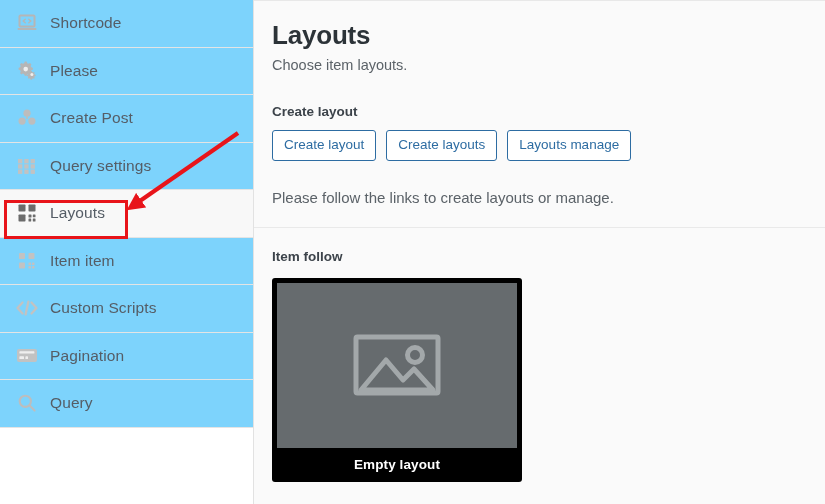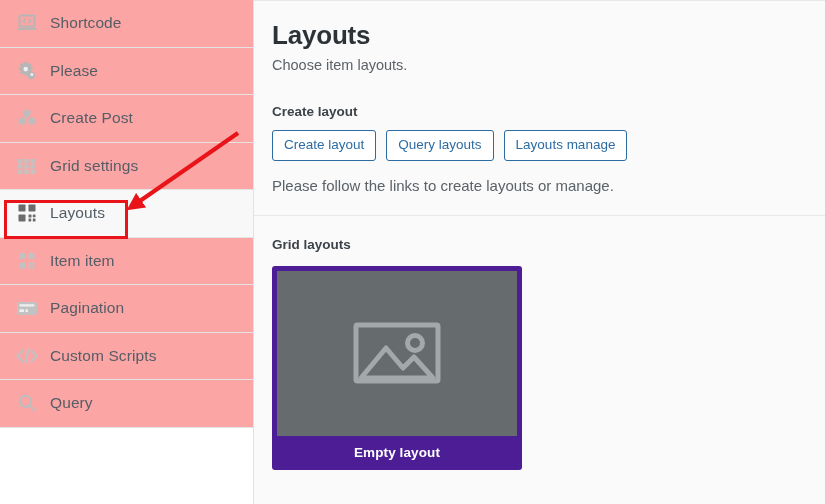--- a/index.html
+++ b/index.html
@@ -32,21 +32,21 @@
     box-sizing: border-box;
     position: relative;
   }
   .nav-item {
     height: 47.5px;
     display: flex;
     align-items: center;
     padding-left: 14px;
     box-sizing: border-box;
     border-bottom: 1px solid #e4e4e4;
-    background: #fca5a5;
+    background: #7dd3fc;
     cursor: pointer;
   }
   .nav-item.active {
     background: #f8f8f8;
   }
   .nav-icon {
     width: 26px;
     min-width: 26px;
     height: 22px;
     display: flex;
@@ -112,21 +112,21 @@
     padding: 6px 11px 7px 11px;
     border-radius: 3px;
     font-family: "Liberation Sans", "DejaVu Sans", sans-serif;
     cursor: pointer;
     line-height: 1.2;
     white-space: nowrap;
   }
   .help-text {
     font-size: 15px;
     color: #5b6268;
-    margin-top: 16px;
+    margin-top: 28px;
   }
   .divider {
     height: 1px;
     background: #e9e9e9;
     margin-top: 21px;
     width: 100%;
   }
   .subsection-title {
     font-size: 13.5px;
     font-weight: bold;
@@ -135,21 +135,21 @@
   }
 
   
   .card-grid {
     margin-top: 14px;
     display: flex;
     gap: 14px;
   }
   .layout-card {
     width: 250px;
-    background: #4c1d95;
+    background: #000000;
     border-radius: 3px;
     padding: 5px 5px 0 5px;
     box-sizing: border-box;
     cursor: pointer;
     overflow: hidden;
   }
   .layout-thumb {
     width: 240px;
     height: 165px;
     background: #666b6e;
@@ -233,21 +233,21 @@
             <rect x="7.3" y="3" width="4.3" height="4.3"></rect>
             <rect x="13.6" y="3" width="4.3" height="4.3"></rect>
           <rect x="1" y="8.3" width="4.3" height="4.3"></rect>
             <rect x="7.3" y="8.3" width="4.3" height="4.3"></rect>
             <rect x="13.6" y="8.3" width="4.3" height="4.3"></rect>
           <rect x="1" y="13.6" width="4.3" height="4.3"></rect>
             <rect x="7.3" y="13.6" width="4.3" height="4.3"></rect>
             <rect x="13.6" y="13.6" width="4.3" height="4.3"></rect>
         </svg>
       </span>
-      <span class="nav-label">Grid settings</span>
+      <span class="nav-label">Query settings</span>
     </div>
 
     <div class="nav-item active">
       <span class="nav-icon">
         <svg width="20" height="20" viewBox="0 0 20 20" fill="#6b6b6b">
           <rect x="1.5" y="1.5" width="7" height="7" rx="0.8"></rect>
           <rect x="11.5" y="1.5" width="7" height="7" rx="0.8"></rect>
           <rect x="1.5" y="11.5" width="7" height="7" rx="0.8"></rect>
           <rect x="11.5" y="11.5" width="3" height="3" rx="0.5"></rect>
           <rect x="15.8" y="11.5" width="2.7" height="2.7" rx="0.5"></rect>
@@ -268,43 +268,43 @@
           <rect x="15" y="11.5" width="2.5" height="2.5" rx="0.5"></rect>
           <rect x="11.5" y="15" width="2.5" height="2.5" rx="0.5"></rect>
           <rect x="15" y="15" width="2.5" height="2.5" rx="0.5"></rect>
         </svg>
       </span>
       <span class="nav-label">Item item</span>
     </div>
 
     <div class="nav-item">
       <span class="nav-icon">
+        <svg width="24" height="18" viewBox="0 0 24 18" fill="none" stroke="#c2c2c2" stroke-width="2.3" stroke-linecap="round" stroke-linejoin="round">
+          <path d="M7.5 3.5 L2.5 9 L7.5 14.5"></path>
+          <path d="M16.5 3.5 L21.5 9 L16.5 14.5"></path>
+          <path d="M13.4 2.6 L10.6 15.4"></path>
+        </svg>
+      </span>
+      <span class="nav-label">Custom Scripts</span>
+    </div>
+
+    <div class="nav-item">
+      <span class="nav-icon">
         <svg width="22" height="17" viewBox="0 0 22 17" fill="#c2c2c2">
           <rect x="1" y="2" width="20" height="13" rx="2"></rect>
           <rect x="3.4" y="4.3" width="15" height="2.3" rx="0.6" fill="#efefef"></rect>
           <rect x="3.4" y="9.3" width="4.6" height="2.8" rx="0.6" fill="#efefef"></rect>
           <rect x="9.4" y="9.3" width="2.6" height="2.8" rx="0.6" fill="#efefef"></rect>
         </svg>
       </span>
       <span class="nav-label">Pagination</span>
     </div>
 
     <div class="nav-item">
       <span class="nav-icon">
-        <svg width="24" height="18" viewBox="0 0 24 18" fill="none" stroke="#c2c2c2" stroke-width="2.3" stroke-linecap="round" stroke-linejoin="round">
-          <path d="M7.5 3.5 L2.5 9 L7.5 14.5"></path>
-          <path d="M16.5 3.5 L21.5 9 L16.5 14.5"></path>
-          <path d="M13.4 2.6 L10.6 15.4"></path>
-        </svg>
-      </span>
-      <span class="nav-label">Custom Scripts</span>
-    </div>
-
-    <div class="nav-item">
-      <span class="nav-icon">
         <svg width="20" height="20" viewBox="0 0 20 20" fill="none" stroke="#bdbdbd" stroke-width="2.1" stroke-linecap="round">
           <circle cx="8.3" cy="8.3" r="5.6"></circle>
           <path d="M12.6 12.6 L17.6 17.6"></path>
         </svg>
       </span>
       <span class="nav-label">Query</span>
     </div>
 
     <div class="sidebar-filler"></div>
   </nav>
@@ -312,31 +312,31 @@
   <main class="main">
 
     <div class="section">
       <h1 class="page-title">Layouts</h1>
       <p class="page-subtitle">Choose item layouts.</p>
 
       <div class="field-label">Create layout</div>
 
       <div class="btn-row">
         <button class="btn">Create layout</button>
-        <button class="btn">Query layouts</button>
+        <button class="btn">Create layouts</button>
         <button class="btn">Layouts manage</button>
       </div>
 
       <p class="help-text">Please follow the links to create layouts or manage.</p>
     </div>
 
     <div class="divider"></div>
 
     <div class="section">
-      <div class="subsection-title">Grid layouts</div>
+      <div class="subsection-title">Item follow</div>
 
       <div class="card-grid">
         <div class="layout-card">
           <div class="layout-thumb">
             <span>
               <svg width="88" height="62" viewBox="0 0 88 62" fill="none">
                 <rect x="3" y="3" width="82" height="56" rx="1.5" stroke="#a3a8aa" stroke-width="5"></rect>
                 <circle cx="62" cy="21" r="7.5" stroke="#a3a8aa" stroke-width="5"></circle>
                 <path d="M8 56 L33 26 L50 46 L61 35 L80 56 Z" fill="#666b6e" stroke="#a3a8aa" stroke-width="5" stroke-linejoin="round"></path>
               </svg>

